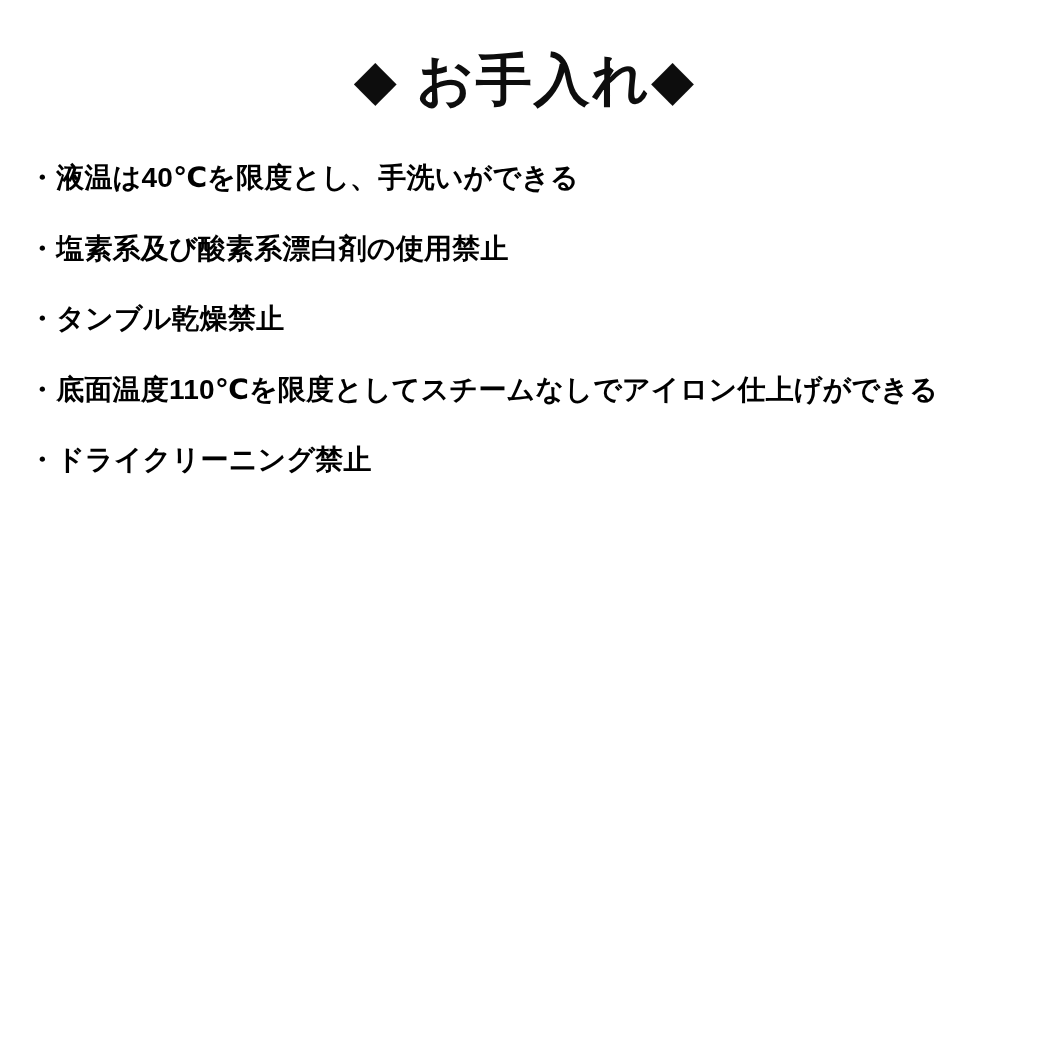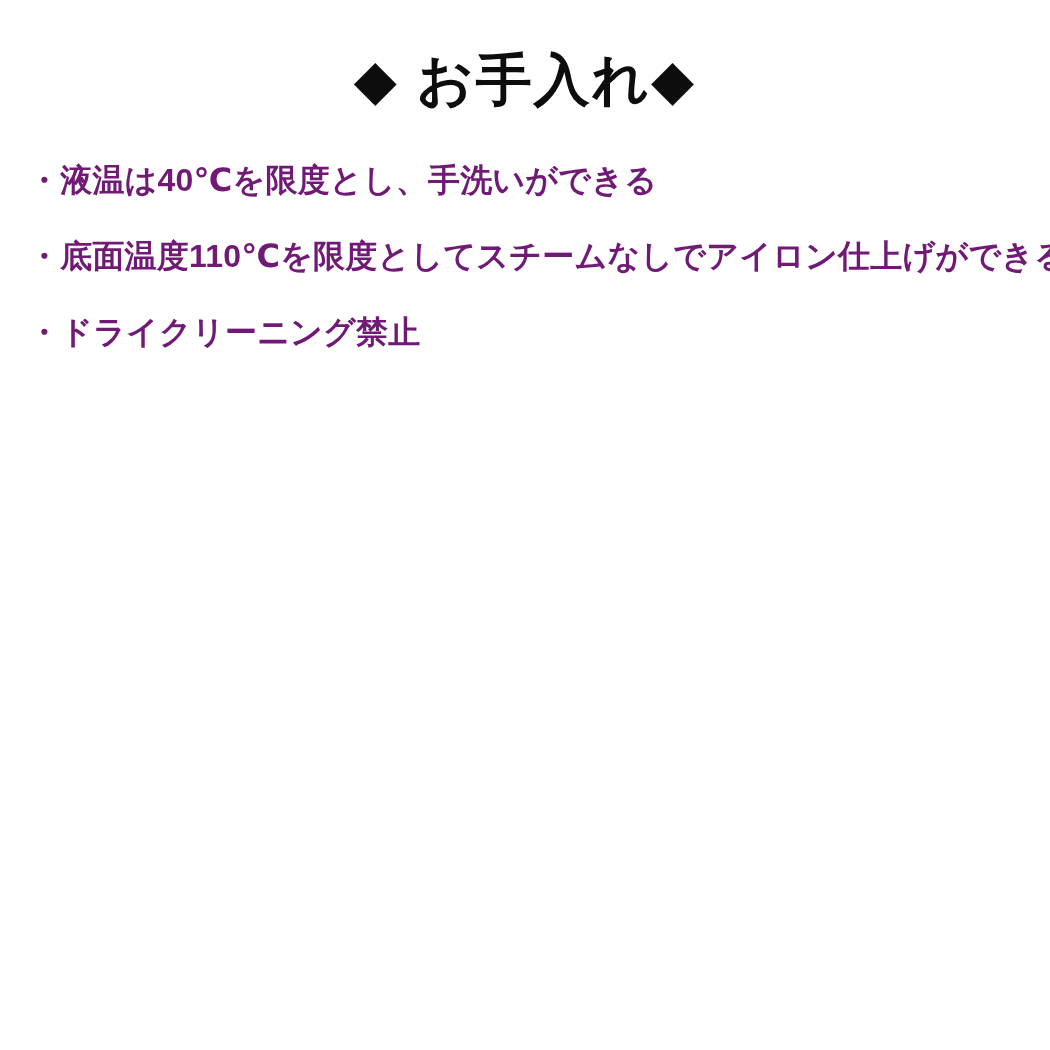--- a/index.html
+++ b/index.html
@@ -30,35 +30,37 @@
     line-height: 1.15;
     color: #0d0d0d;
     white-space: nowrap;
   }
   .care-list {
     list-style: none;
     margin: 0;
     padding: 48px 0 0 28px;
   }
   .care-item {
-    font-size: 32px;
+    font-size: 28px;
     font-weight: 600;
     line-height: 1.3;
     margin-bottom: 34px;
-    color: #701a75;
+    color: #000000;
     white-space: nowrap;
     letter-spacing: 0.2px;
   }
   .care-item:last-child {
     margin-bottom: 0;
   }
 </style>
 </head>
 <body>
 
 <div class="page">
   <h1 class="title">◆ お手入れ◆</h1>
   <ul class="care-list">
     <li class="care-item">・液温は40℃を限度とし、手洗いができる</li>
+    <li class="care-item">・塩素系及び酸素系漂白剤の使用禁止</li>
+    <li class="care-item">・タンブル乾燥禁止</li>
     <li class="care-item">・底面温度110℃を限度としてスチームなしでアイロン仕上げができる</li>
     <li class="care-item">・ドライクリーニング禁止</li>
   </ul>
 </div>
 
 </body></html>

